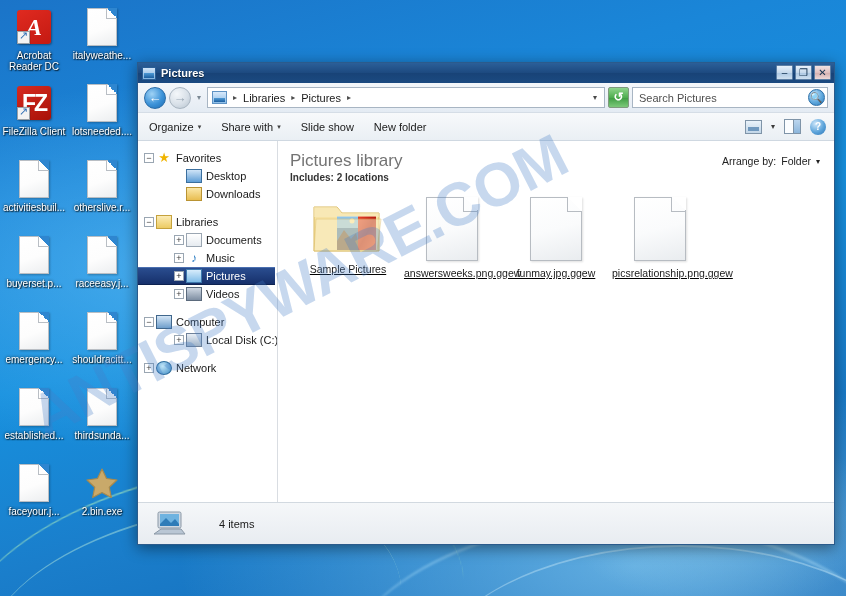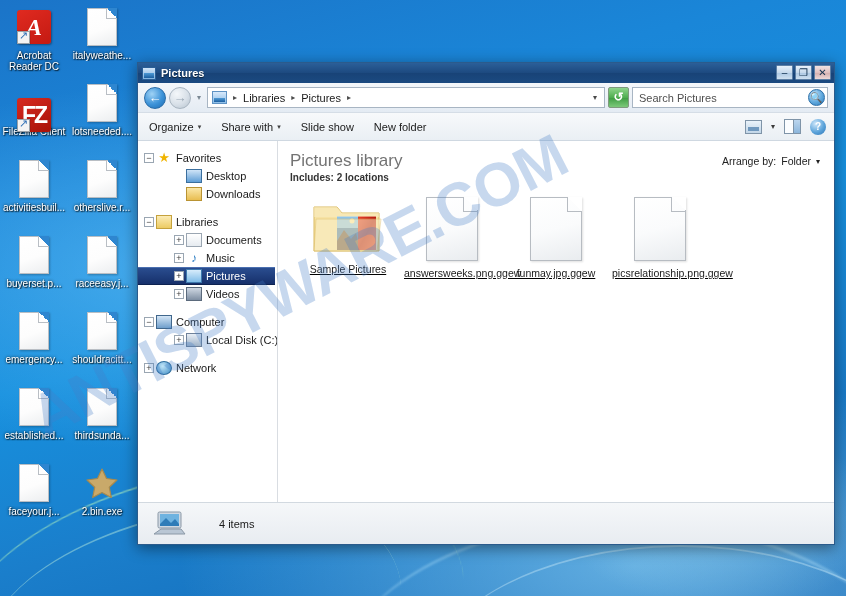--- a/index.html
+++ b/index.html
@@ -87,21 +87,21 @@
     border-radius: 3px; position: relative;
     box-shadow: 1px 1px 2px rgba(0,0,0,0.35);
   }
   .acrobat .a-swirl {
     position: absolute; left: 0; right: 0; top: 2px;
     text-align: center; color: #fff; font-size: 24px; line-height: 30px;
     font-family: "Liberation Serif", serif; font-weight: bold; font-style: italic;
   }
   
   .filezilla {
-    width: 34px; height: 34px; margin: 14px auto 0;
+    width: 34px; height: 34px; margin: 2px auto 0;
     background: linear-gradient(150deg,#d62a20 0%,#a81208 100%);
     border-radius: 3px; position: relative;
     box-shadow: 1px 1px 2px rgba(0,0,0,0.35);
   }
   .filezilla .fz {
     position: absolute; left: 0; right: 0; top: 1px; text-align: center;
     color: #fff; font-size: 23px; line-height: 32px; font-weight: bold;
     font-family: "Liberation Sans", sans-serif; letter-spacing: -2px;
   }
   .shortcut-arrow {

